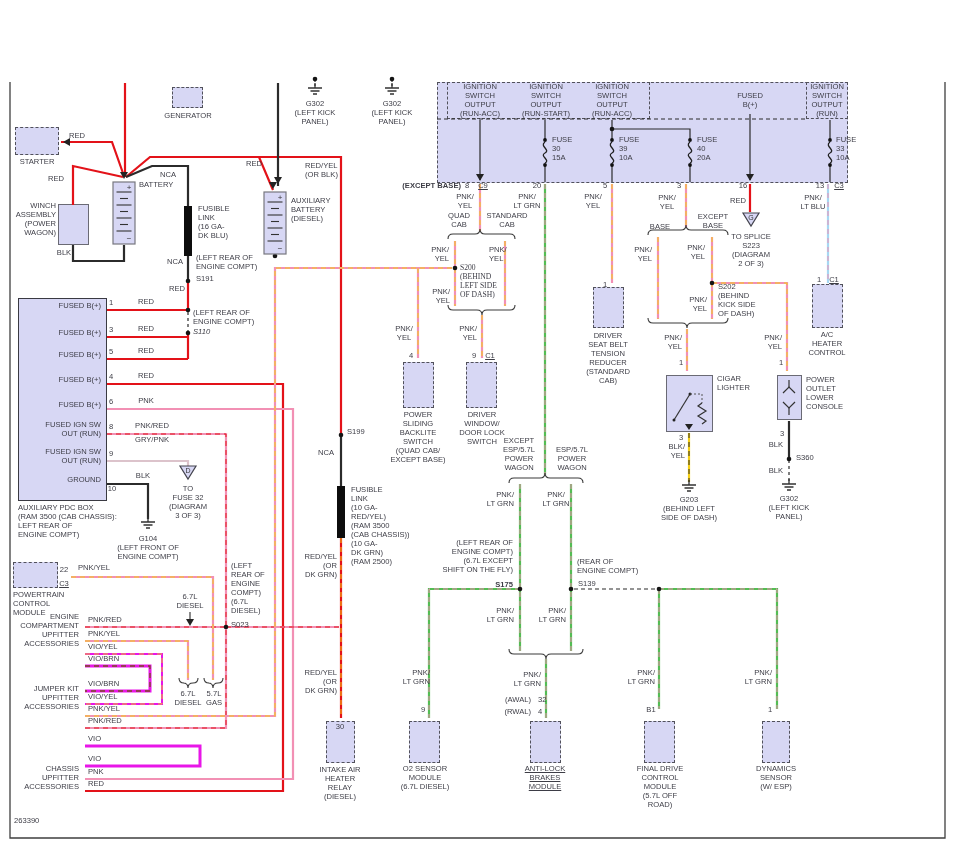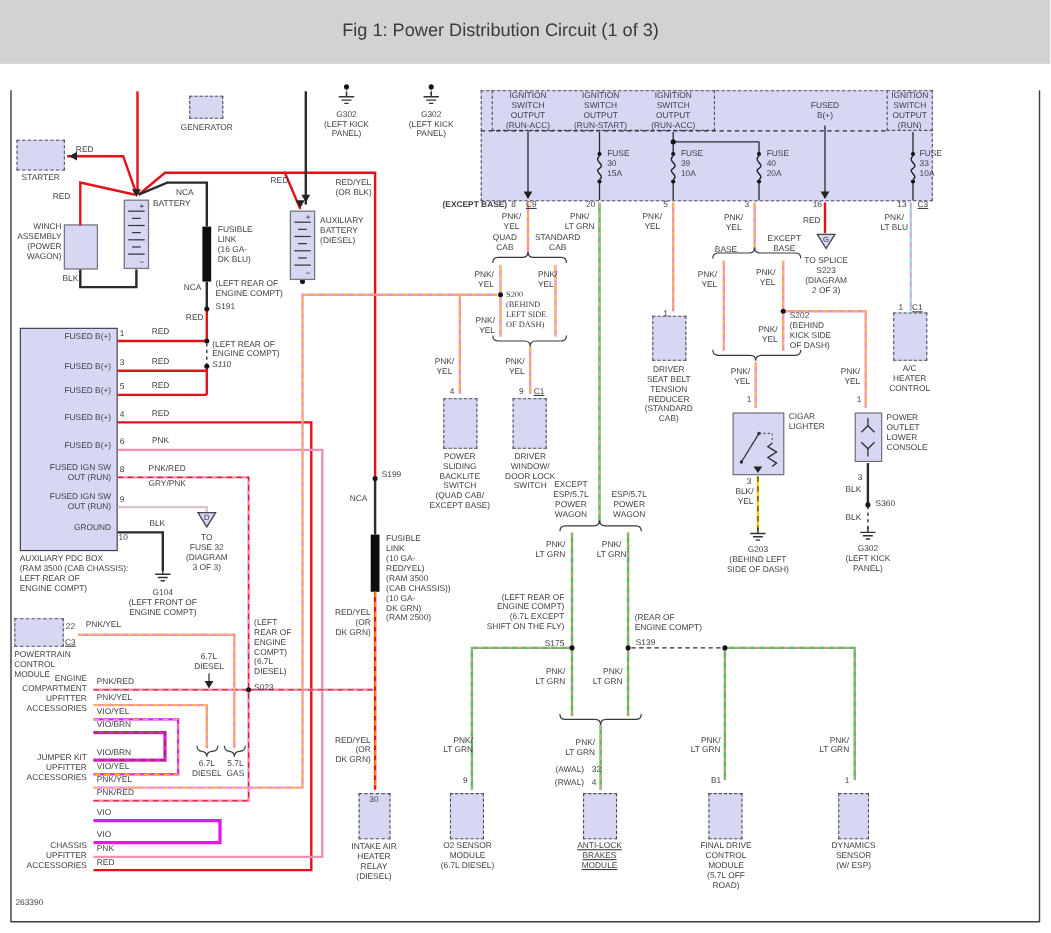--- a/index.html
+++ b/index.html
@@ -12,23 +12,20 @@
   #boxes .box.solid2{border:1.5px solid #3a3a42;}
   #boxes .box.bar{background:#0d0d0d;border:none;}
   #wires-svg{position:absolute;left:0;top:0;z-index:2;pointer-events:none;}
   #labels .lbl{position:absolute;font-size:7.6px;line-height:1.18;color:#3d3d46;white-space:pre-line;z-index:3;}
   #labels .lbl.u{text-decoration:underline;}
 </style>
 </head>
 <body>
 
 <div class="stage">
-  <div class="titlebar">
-    <div class="title">Fig 1: Power Distribution Circuit (1 of 3)</div>
-  </div>
   <div id="boxes">
       <div class="box dashed" style="left: 172px; top: 87px; width: 31px; height: 21px;"></div>
       <div class="box dashed" style="left: 15px; top: 127px; width: 44px; height: 28px;"></div>
       <div class="box solid" style="left: 58px; top: 204px; width: 31px; height: 41px;"></div>
       <div class="box solid2" style="left: 18px; top: 298px; width: 89px; height: 203px;"></div>
       <div class="box dashed" style="left: 13px; top: 562px; width: 45px; height: 26px;"></div>
       <div class="box dashed" style="left: 437px; top: 82px; width: 411px; height: 101px;"></div>
       <div class="box dashed" style="left: 447px; top: 82px; width: 203px; height: 37px;"></div>
       <div class="box dashed" style="left: 806px; top: 82px; width: 42px; height: 37px;"></div>
       <div class="box dashed" style="left: 403px; top: 362px; width: 31px; height: 46px;"></div>
@@ -506,21 +503,21 @@
 POWER
 WAGON</div>
       <div class="lbl" style="top: 491px; left: 314px; width: 200px; text-align: right;">PNK/
 LT GRN</div>
       <div class="lbl" style="top: 491px; left: 501px; width: 110px; text-align: center;">PNK/
 LT GRN</div>
       <div class="lbl" style="top: 539px; left: 313px; width: 200px; text-align: right;">(LEFT REAR OF
 ENGINE COMPT)
 (6.7L EXCEPT
 SHIFT ON THE FLY)</div>
-      <div class="lbl" style="top: 581px; left: 313px; width: 200px; text-align: right;">S175</div>
+      <div class="lbl" style="top: 581px; left: 313px; width: 200px; text-align: right; font-weight: bold;">S175</div>
       <div class="lbl" style="top: 558px; left: 577px; text-align: left;">(REAR OF
 ENGINE COMPT)</div>
       <div class="lbl" style="top: 580px; left: 578px; text-align: left;">S139</div>
       <div class="lbl" style="top: 607px; left: 314px; width: 200px; text-align: right;">PNK/
 LT GRN</div>
       <div class="lbl" style="top: 607px; left: 366px; width: 200px; text-align: right;">PNK/
 LT GRN</div>
       <div class="lbl" style="top: 671px; left: 341px; width: 200px; text-align: right;">PNK/
 LT GRN</div>
       <div class="lbl" style="top: 696px; left: 331px; width: 200px; text-align: right;">(AWAL)</div>

